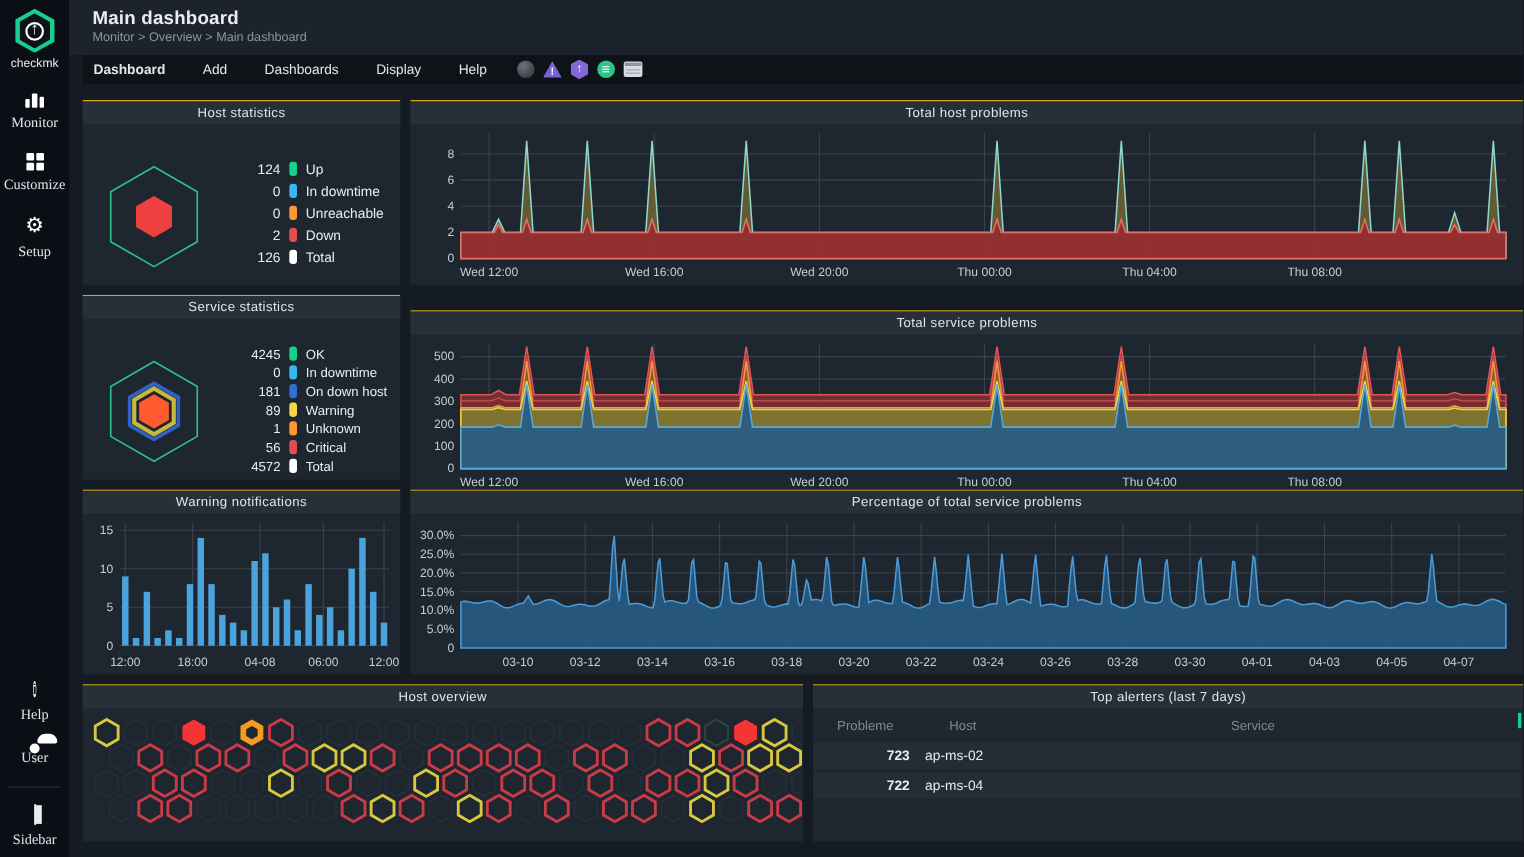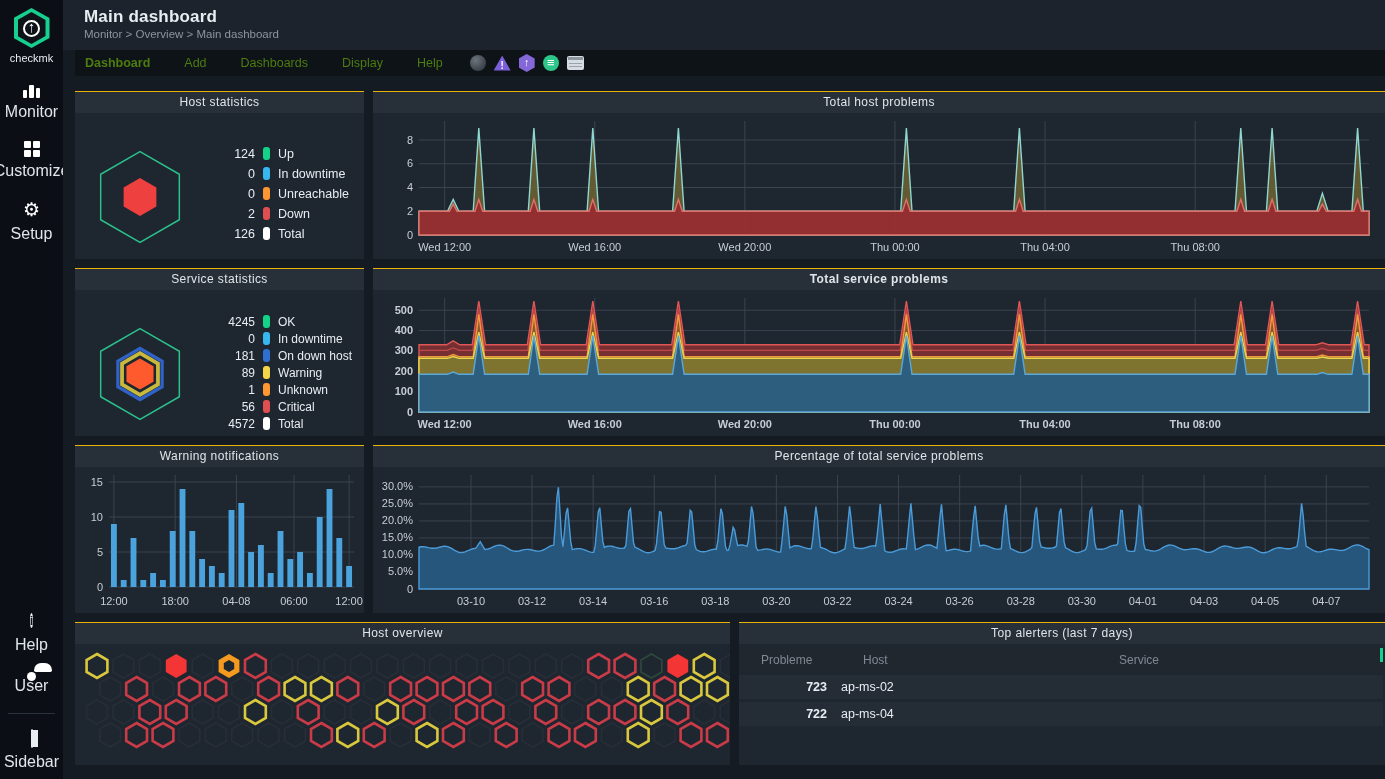--- a/index.html
+++ b/index.html
@@ -14,21 +14,21 @@
   
   .sidebar{width:63px;background:var(--bg-sidebar);display:flex;flex-direction:column;align-items:center;flex-shrink:0;}
   .logo-wrap{margin-top:8px;display:flex;flex-direction:column;align-items:center;}
   .logo-hex{width:36px;height:40px;clip-path:polygon(50% 0,100% 25%,100% 75%,50% 100%,0 75%,0 25%);background:var(--green);position:relative;}
   .logo-hex-in{position:absolute;inset:4px;clip-path:polygon(50% 0,100% 25%,100% 75%,50% 100%,0 75%,0 25%);background:#0e1319;}
   .logo-ring{position:absolute;left:50%;top:50%;width:17px;height:17px;margin:-8.5px 0 0 -8.5px;border:2px solid #fff;border-radius:50%;}
   .logo-arrow{position:absolute;left:0;right:0;top:4px;text-align:center;color:#fff;font-weight:bold;font-size:15px;line-height:30px;}
   .brand{font-size:11px;color:#e8edf2;margin-top:4px;}
   .nav{margin-top:18px;display:flex;flex-direction:column;gap:16px;align-items:center;}
   .nav-item{display:flex;flex-direction:column;align-items:center;gap:5px;cursor:pointer;width:63px;padding:2px 0;}
-  .nav-label{font-size:16px;color:#dfe5ea;}
+  .nav-label{font-size:13px;color:#dfe5ea;font-family:Liberation Serif, serif;}
   .spacer{flex:1;}
   .nav-bottom{margin-bottom:6px;display:flex;flex-direction:column;gap:14px;align-items:center;}
   .side-divider{width:47px;border-top:1px solid #2a323c;margin:2px 0 0 0;}
   
   .ico-bars{display:flex;align-items:flex-end;gap:2px;height:14px;}
   .ico-bars i{display:block;width:4.5px;background:#fff;border-radius:1px;}
   .ico-grid{display:grid;grid-template-columns:7px 7px;grid-template-rows:7px 7px;gap:2px;}
   .ico-grid i{background:#fff;border-radius:1px;}
   .ico-gear{font-size:19px;line-height:19px;color:#fff;}
   .ico-info{width:20px;height:20px;border-radius:50%;background:#f0f2f4;color:#10151b;font-weight:bold;font-size:13px;text-align:center;line-height:20px;}
@@ -36,21 +36,21 @@
   .ico-user::before{content:"";position:absolute;left:50%;top:0;width:9px;height:9px;margin-left:-4.5px;border-radius:50%;background:#fff;}
   .ico-user::after{content:"";position:absolute;left:2px;bottom:0;width:18px;height:9px;border-radius:8px 8px 2px 2px;background:#fff;}
   .ico-sidebar{width:17px;height:14px;border:1.5px solid #e8edf2;border-radius:2px;position:relative;}
   .ico-sidebar i{position:absolute;left:0;top:0;bottom:0;width:6px;background:#e8edf2;}
   
   .main{flex:1;display:flex;flex-direction:column;background:var(--bg-main);}
   .hdr{height:50px;background:var(--bg-header);padding:7px 0 0 21px;}
   .hdr-title{font-size:17px;font-weight:bold;letter-spacing:.2px;}
   .hdr-crumb{font-size:11.5px;color:var(--txt-dim);margin-top:1px;}
   .menubar{height:26px;background:var(--bg-menubar);margin-left:12px;display:flex;align-items:center;padding-left:10px;gap:0;}
-  .mb-item{font-size:12.5px;color:#4d7c0f;padding:0 17px;cursor:pointer;}
+  .mb-item{font-size:12.5px;color:#e5e5e5;padding:0 17px;cursor:pointer;}
   .mb-item.first{font-weight:bold;padding-left:0;}
   .mb-icons{display:flex;align-items:center;gap:8px;margin-left:10px;}
   .mbi{position:relative;display:inline-block;cursor:pointer;}
   .mbi-globe{width:16px;height:16px;border-radius:50%;background:radial-gradient(circle at 35% 32%,#6d747c,#3c434b 70%);}
   .mbi-tri{width:17px;height:15px;clip-path:polygon(50% 0,100% 100%,0 100%);background:#7b5fd8;color:#fff;font-size:10px;font-weight:bold;text-align:center;line-height:19px;}
   .mbi-hex{width:16px;height:18px;clip-path:polygon(50% 0,100% 25%,100% 75%,50% 100%,0 75%,0 25%);background:#8468d8;color:#fff;font-size:11px;font-weight:bold;text-align:center;line-height:17px;}
   .mbi-filter{width:16px;height:16px;border-radius:50%;background:#2ec588;color:#fff;font-weight:bold;font-size:13px;text-align:center;line-height:15px;}
   .mbi-window{width:17px;height:14px;background:#d7dce2;border-radius:2px;position:relative;}
   .mbi-window::before{content:"";position:absolute;left:1px;right:1px;top:1px;height:3px;background:#8d96a0;}
   .mbi-window::after{content:"";position:absolute;left:2px;right:2px;top:7px;height:1px;background:#9aa2ab;box-shadow:0 3px 0 #9aa2ab;}
@@ -320,21 +320,21 @@
               <text x="521.95" y="138" text-anchor="middle" font-size="11" fill="#c6cdd4">Thu 00:00</text>
               <line x1="672.0500000000001" x2="672.0500000000001" y1="8" y2="122" stroke="#3a434e" stroke-width="1"></line>
               <text x="672.0500000000001" y="138" text-anchor="middle" font-size="11" fill="#c6cdd4">Thu 04:00</text>
               <line x1="822.15" x2="822.15" y1="8" y2="122" stroke="#3a434e" stroke-width="1"></line>
               <text x="822.15" y="138" text-anchor="middle" font-size="11" fill="#c6cdd4">Thu 08:00</text>
               <polygon points="46.0,98.3 74.5,98.3 80.2,86.4 85.9,98.3 100.2,98.3 105.8,15.1 111.6,98.3 155.3,98.3 160.9,15.1 166.7,98.3 214.1,98.3 219.8,15.1 225.6,98.3 299.6,98.3 305.4,15.1 311.1,98.3 527.7,98.3 533.4,15.1 539.0,98.3 640.7,98.3 646.4,15.1 652.1,98.3 862.0,98.3 867.8,15.1 873.5,98.3 893.4,98.3 899.1,15.1 904.8,98.3 943.8,98.3 949.4,80.4 955.1,98.3 978.9,98.3 984.6,15.1 990.3,98.3 996.0,98.3 996.0,122 46.0,122" fill="rgba(110,100,50,0.85)" stroke="#8fd6cf" stroke-width="1.4"></polygon>
               <polygon points="46.0,98.3 76.4,98.3 80.2,91.1 84.0,98.3 102.0,98.3 105.8,86.4 109.7,98.3 157.1,98.3 160.9,86.4 164.8,98.3 216.0,98.3 219.8,86.4 223.7,98.3 301.6,98.3 305.4,86.4 309.2,98.3 529.5,98.3 533.4,86.4 537.2,98.3 642.6,98.3 646.4,86.4 650.2,98.3 863.9,98.3 867.8,86.4 871.5,98.3 895.3,98.3 899.1,86.4 902.9,98.3 945.6,98.3 949.4,91.1 953.3,98.3 980.8,98.3 984.6,86.4 988.4,98.3 996.0,98.3 996.0,122 46.0,122" fill="rgba(150,45,48,0.95)" stroke="#e0706a" stroke-width="1.4"></polygon>
             </svg></div>
       </div>
 
-      <div class="panel" style="left:310px;top:192px;width:1012px;height:168px;font-weight:bold;">
+      <div class="panel" style="left:310px;top:206px;width:1012px;height:168px;">
         <div class="panel-title">Total service problems</div>
         <div class="panel-body"><svg id="chart-service_problems" width="1012" height="144">
               <line x1="46" x2="996" y1="122" y2="122" stroke="#3a434e" stroke-width="1"></line>
               <text x="40" y="125.5" text-anchor="end" font-size="11" fill="#c6cdd4">0</text>
               <line x1="46" x2="996" y1="101.64285714285714" y2="101.64285714285714" stroke="#3a434e" stroke-width="1"></line>
               <text x="40" y="105.14285714285714" text-anchor="end" font-size="11" fill="#c6cdd4">100</text>
               <line x1="46" x2="996" y1="81.28571428571428" y2="81.28571428571428" stroke="#3a434e" stroke-width="1"></line>
               <text x="40" y="84.78571428571428" text-anchor="end" font-size="11" fill="#c6cdd4">200</text>
               <line x1="46" x2="996" y1="60.92857142857143" y2="60.92857142857143" stroke="#3a434e" stroke-width="1"></line>
               <text x="40" y="64.42857142857143" text-anchor="end" font-size="11" fill="#c6cdd4">300</text>

